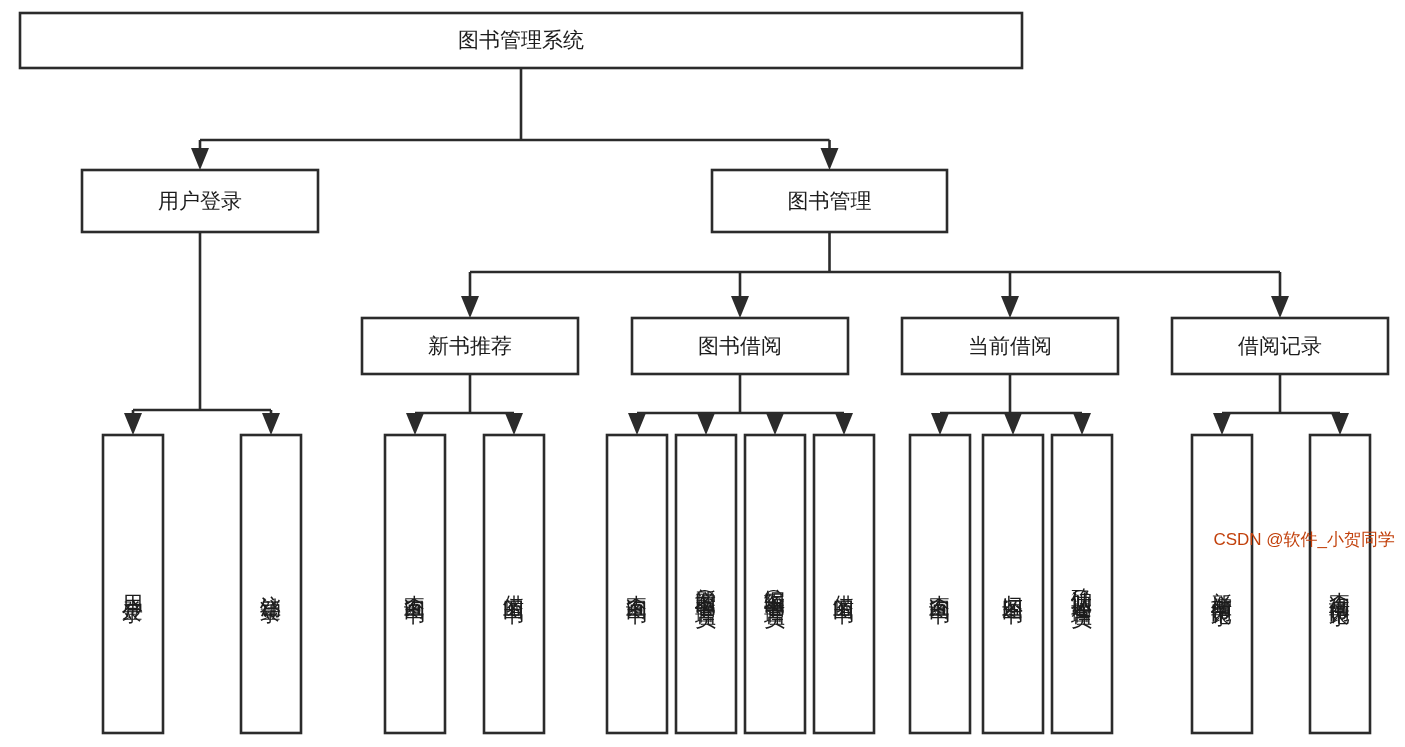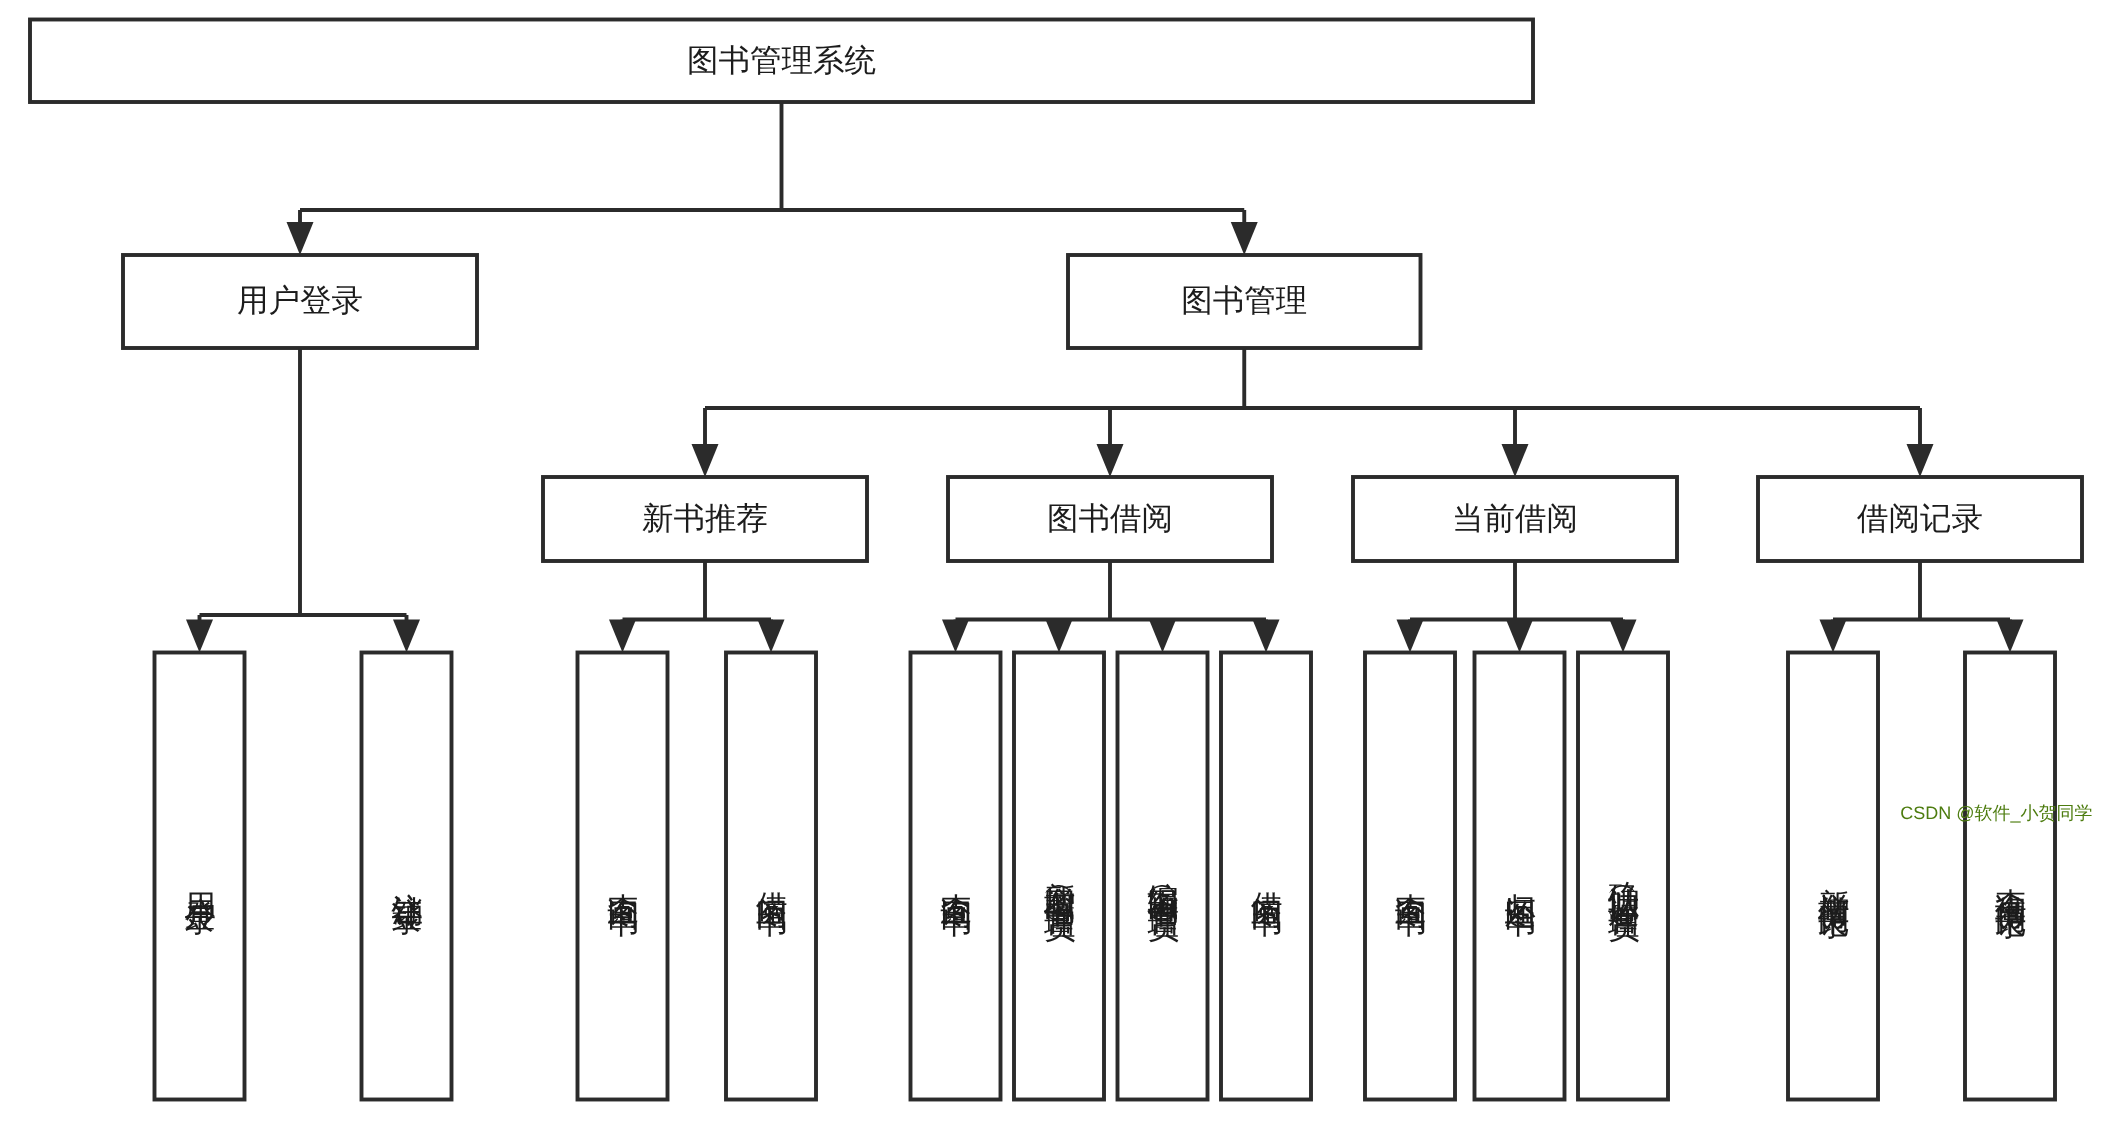--- a/index.html
+++ b/index.html
@@ -12,22 +12,22 @@
   .arrow-head{fill:#2b2b2b;stroke:none;}
   .node-label{font-family:"Liberation Sans","DejaVu Sans",sans-serif;
               font-size:21px;fill:#1c1c1c;text-anchor:middle;
               dominant-baseline:middle;}
   .leaf-label-wrap{position:absolute;display:flex;align-items:center;
               justify-content:center;pointer-events:none;}
   .leaf-vtext{writing-mode:vertical-rl;text-orientation:upright;
               font-size:21px;color:#1c1c1c;letter-spacing:3px;
               line-height:1;white-space:nowrap;
               font-family:"Liberation Sans","DejaVu Sans",sans-serif;}
-  #watermark{position:absolute;right:10px;bottom:6px;font-size:12px;
-             color:#4d7c0f;font-family:"Liberation Sans","DejaVu Sans",sans-serif;
+  #watermark{position:absolute;right:10px;bottom:6px;font-size:17px;
+             color:#c2410c;font-family:"Liberation Sans","DejaVu Sans",sans-serif;
              white-space:nowrap;}
 </style>
 </head>
 <body>
 
 <div id="diagram-root">
 
   <svg id="tree-svg" viewBox="0 0 1405 747" xmlns="http://www.w3.org/2000/svg">
     <g id="connectors-layer">
         <path d="M521 68 L521 140" class="connector"></path>

